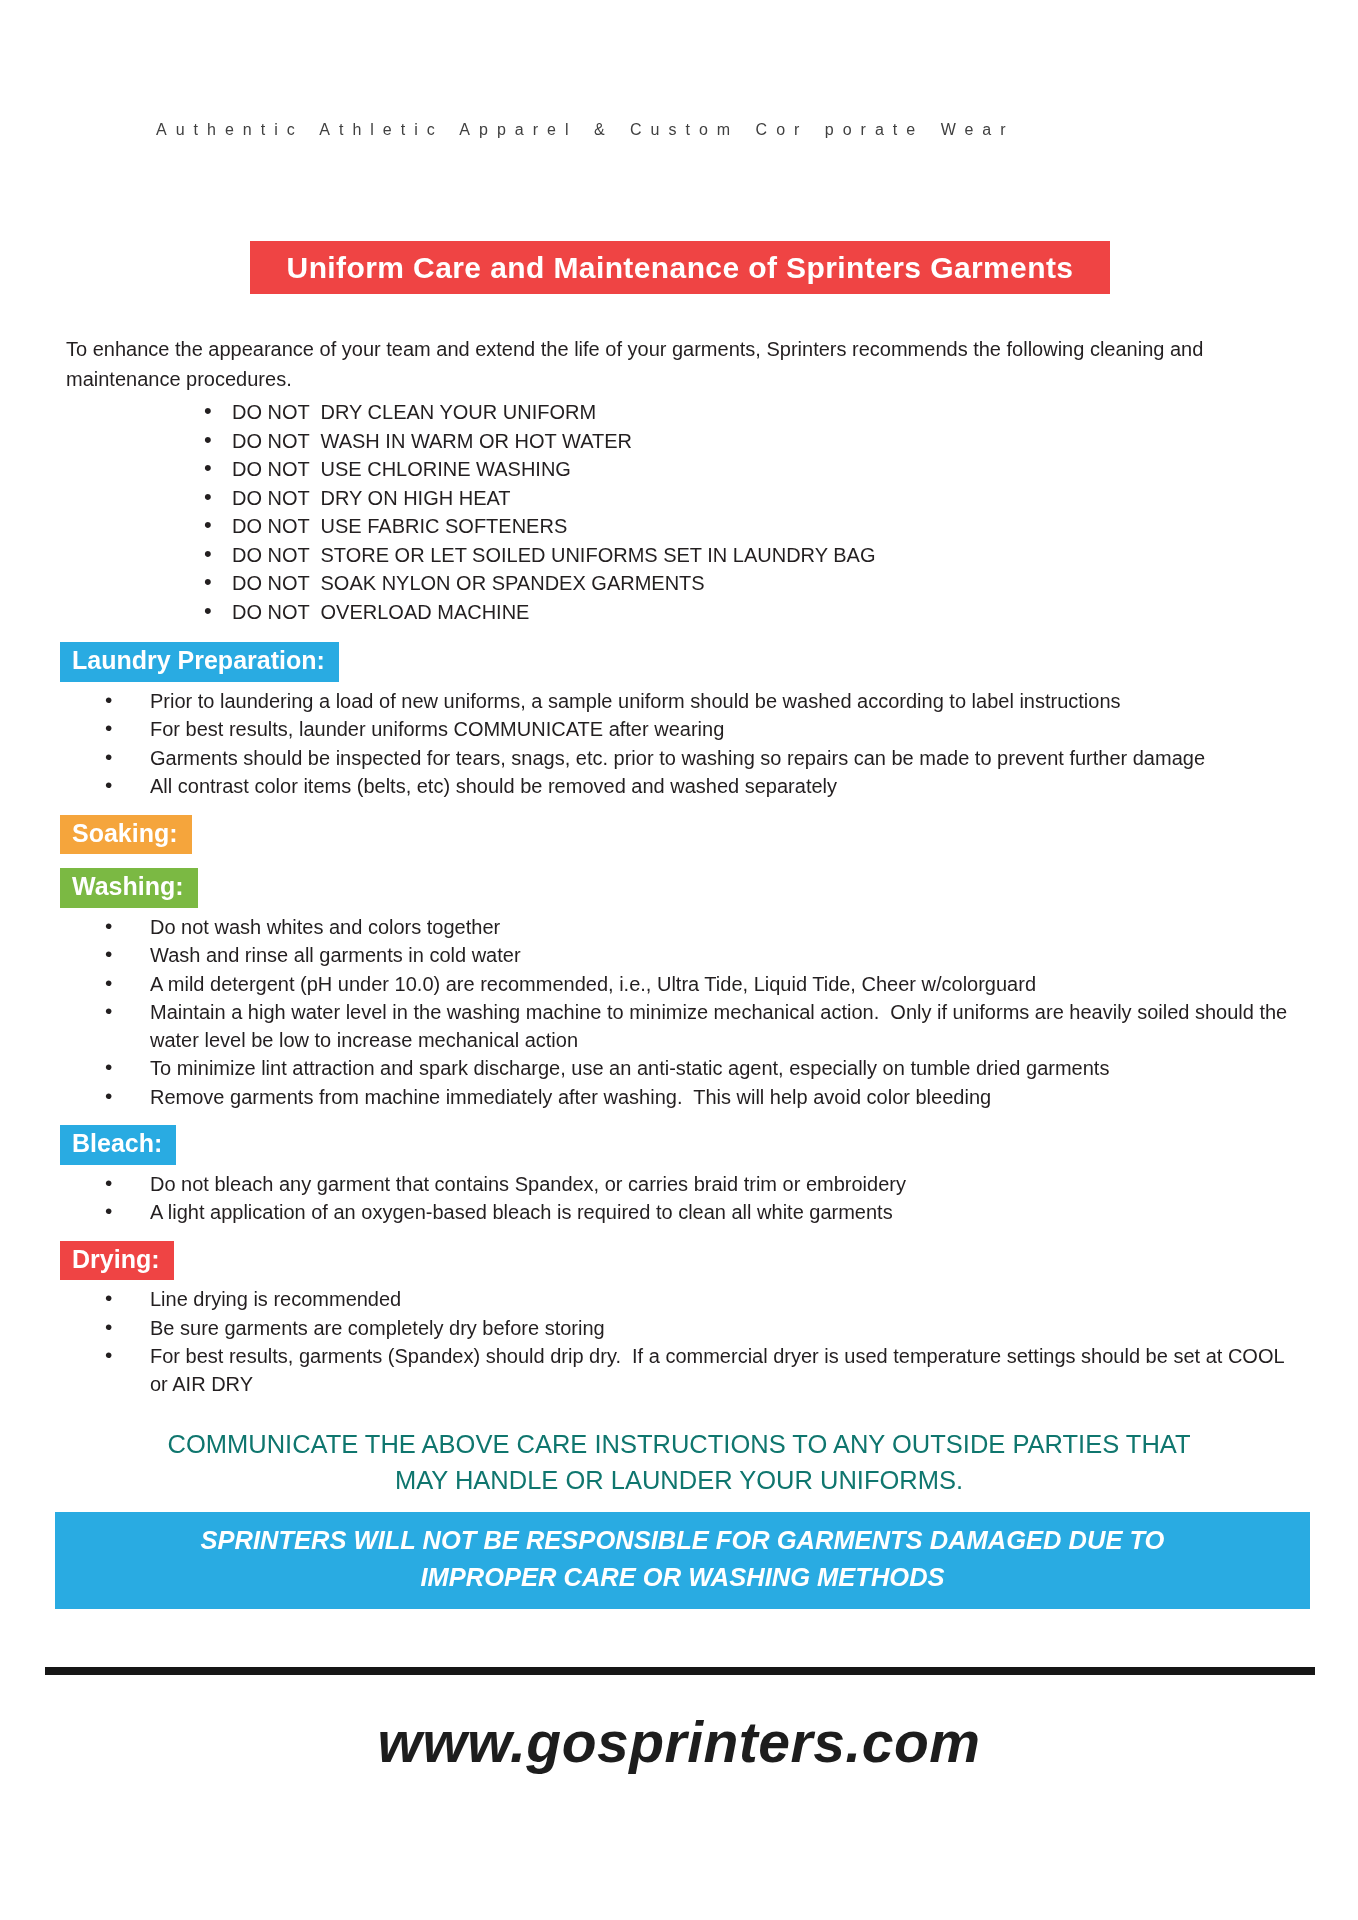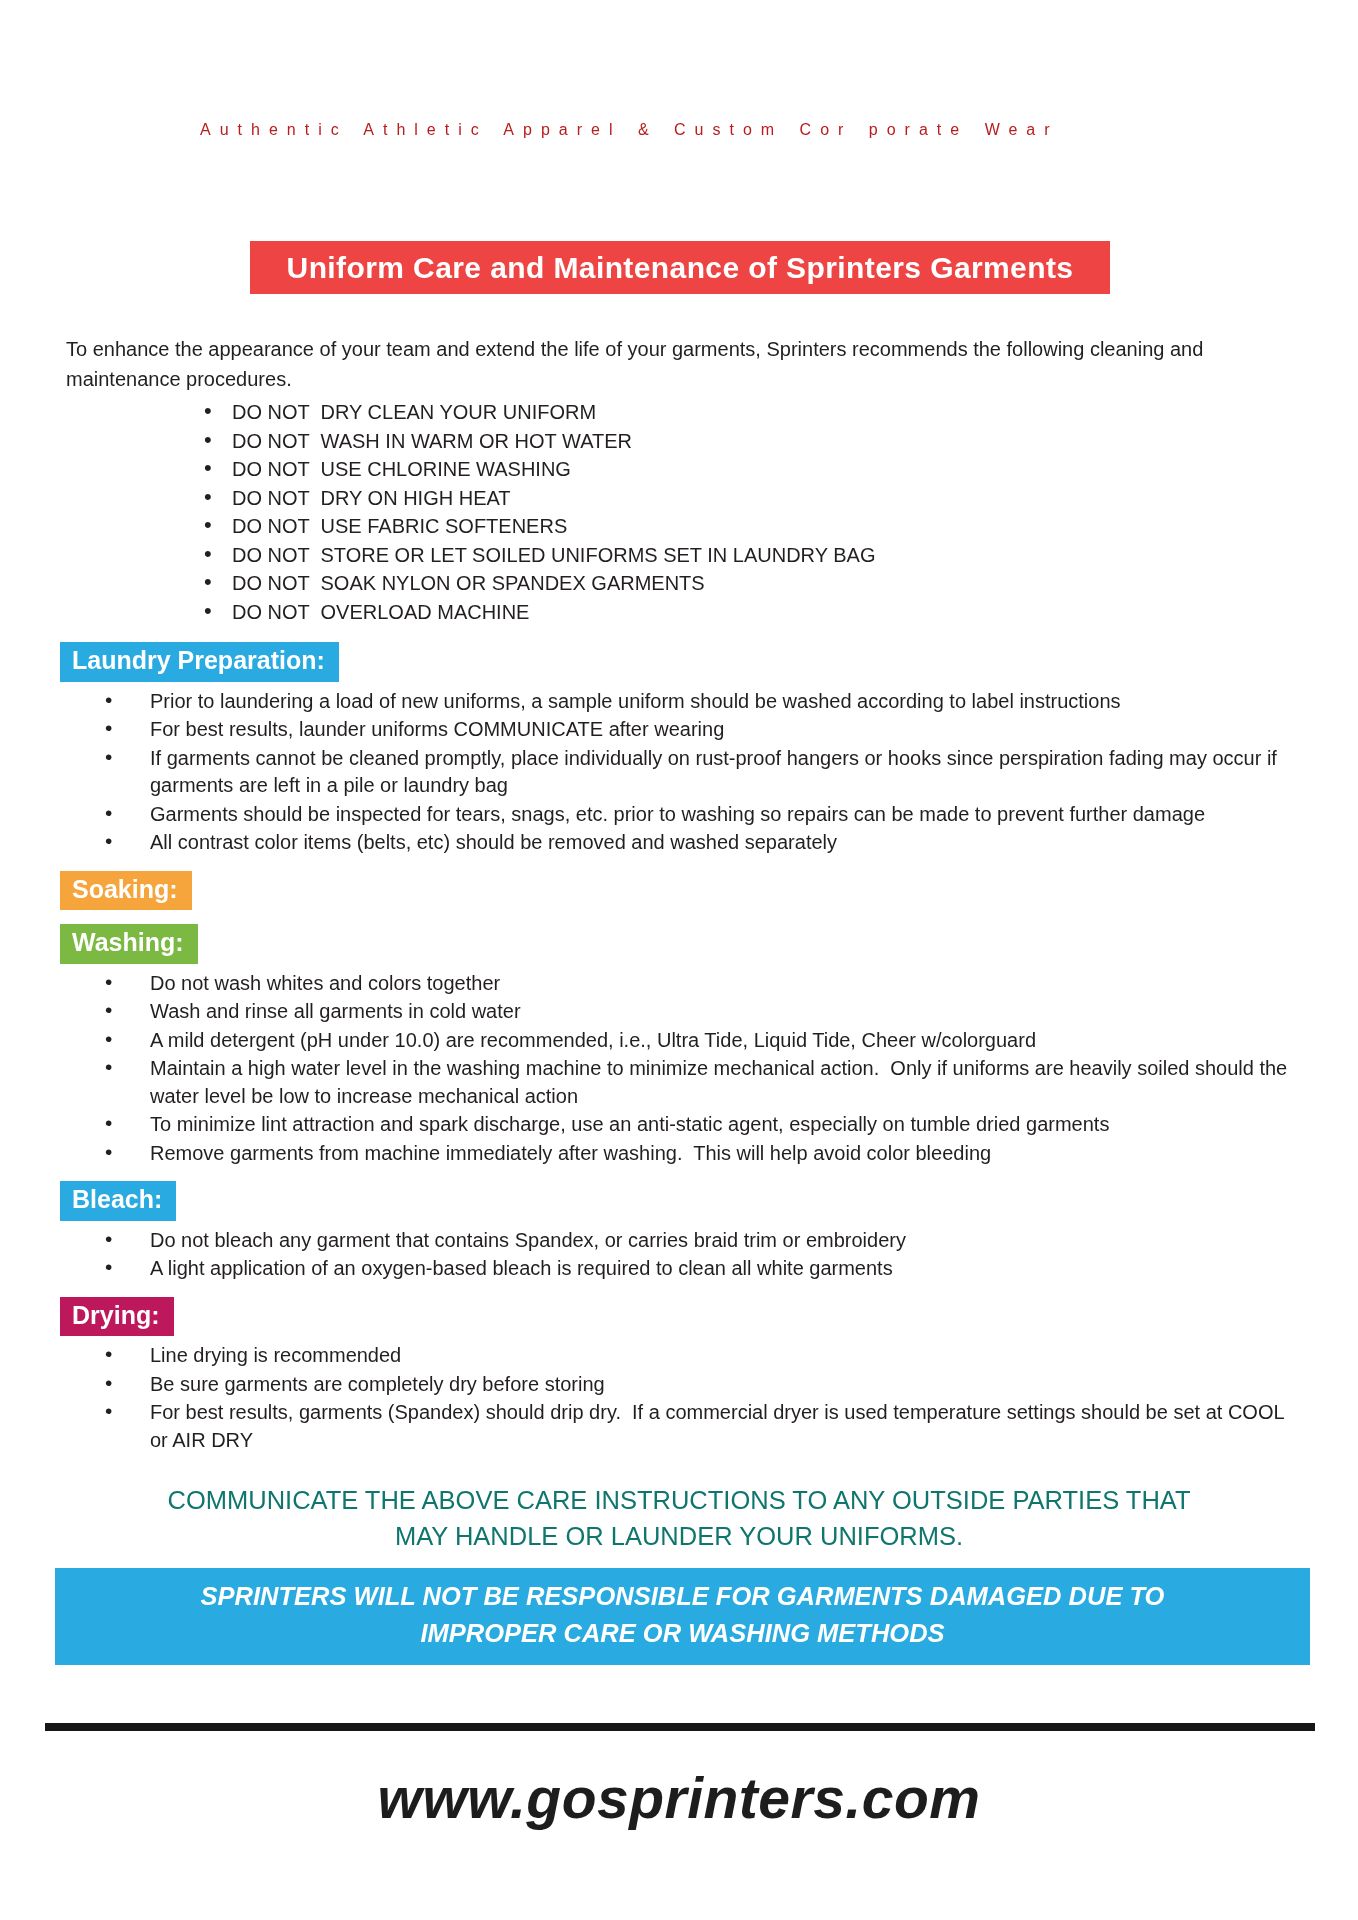--- a/index.html
+++ b/index.html
@@ -8,21 +8,21 @@
     width:1358px; height:1920px;
     margin:0 auto;
     background:#ffffff;
     font-family:"Liberation Sans", sans-serif;
     color:#231f20;
     overflow:hidden;
   }
   .tagline {
     position:absolute; top:121px; left:156px;
     font-size:16px; letter-spacing:9px; word-spacing:3px;
-    white-space:nowrap; color:#b91c1c;margin-left:44px;
+    white-space:nowrap; color:#404040;
   }
   .title-bar {
     position:absolute; top:241px; left:250px;
     width:860px; height:53px;
     color:#ffffff; font-weight:700; font-size:30px; letter-spacing:0.4px;
     display:flex; align-items:center; justify-content:center;
   }
   .intro {
     position:absolute; top:314px; left:66px;
     width:1240px; font-size:20px; line-height:30px;
@@ -101,38 +101,37 @@
         <li>DO NOT  USE FABRIC SOFTENERS</li>
         <li>DO NOT  STORE OR LET SOILED UNIFORMS SET IN LAUNDRY BAG</li>
         <li>DO NOT  SOAK NYLON OR SPANDEX GARMENTS</li>
         <li>DO NOT  OVERLOAD MACHINE</li>
       </ul>
 
     <div class="sections">
         <section class="care-section"><div class="section-badge" style="background: rgb(41, 171, 226);">Laundry Preparation:</div><ul class="bullets">
             <li>Prior to laundering a load of new uniforms, a sample uniform should be washed according to label instructions</li>
             <li>For best results, launder uniforms COMMUNICATE after wearing</li>
-            <li>If garments cannot be cleaned promptly, place individually on rust-proof hangers or hooks since perspiration fading may occur if garments are left in a pile or laundry bag</li>
             <li>Garments should be inspected for tears, snags, etc. prior to washing so repairs can be made to prevent further damage</li>
             <li>All contrast color items (belts, etc) should be removed and washed separately</li>
           </ul></section>
         <section class="care-section"><div class="section-badge" style="background: rgb(245, 165, 60);">Soaking:</div></section>
         <section class="care-section"><div class="section-badge" style="background: rgb(123, 185, 67);">Washing:</div><ul class="bullets">
             <li>Do not wash whites and colors together</li>
             <li>Wash and rinse all garments in cold water</li>
             <li>A mild detergent (pH under 10.0) are recommended, i.e., Ultra Tide, Liquid Tide, Cheer w/colorguard</li>
             <li>Maintain a high water level in the washing machine to minimize mechanical action.  Only if uniforms are heavily soiled should the water level be low to increase mechanical action</li>
             <li>To minimize lint attraction and spark discharge, use an anti-static agent, especially on tumble dried garments</li>
             <li>Remove garments from machine immediately after washing.  This will help avoid color bleeding</li>
           </ul></section>
         <section class="care-section"><div class="section-badge" style="background: rgb(41, 171, 226);">Bleach:</div><ul class="bullets">
             <li>Do not bleach any garment that contains Spandex, or carries braid trim or embroidery</li>
             <li>A light application of an oxygen-based bleach is required to clean all white garments</li>
           </ul></section>
-        <section class="care-section"><div class="section-badge" style="background: #be185d;">Drying:</div><ul class="bullets">
+        <section class="care-section"><div class="section-badge" style="background: #ef4444;">Drying:</div><ul class="bullets">
             <li>Line drying is recommended</li>
             <li>Be sure garments are completely dry before storing</li>
             <li>For best results, garments (Spandex) should drip dry.  If a commercial dryer is used temperature settings should be set at COOL or AIR DRY</li>
           </ul></section>
       </div>
 
     <p class="communicate">
       <span>COMMUNICATE THE ABOVE CARE INSTRUCTIONS TO ANY OUTSIDE PARTIES THAT</span><br>
       <span>MAY HANDLE OR LAUNDER YOUR UNIFORMS.</span>
     </p>

